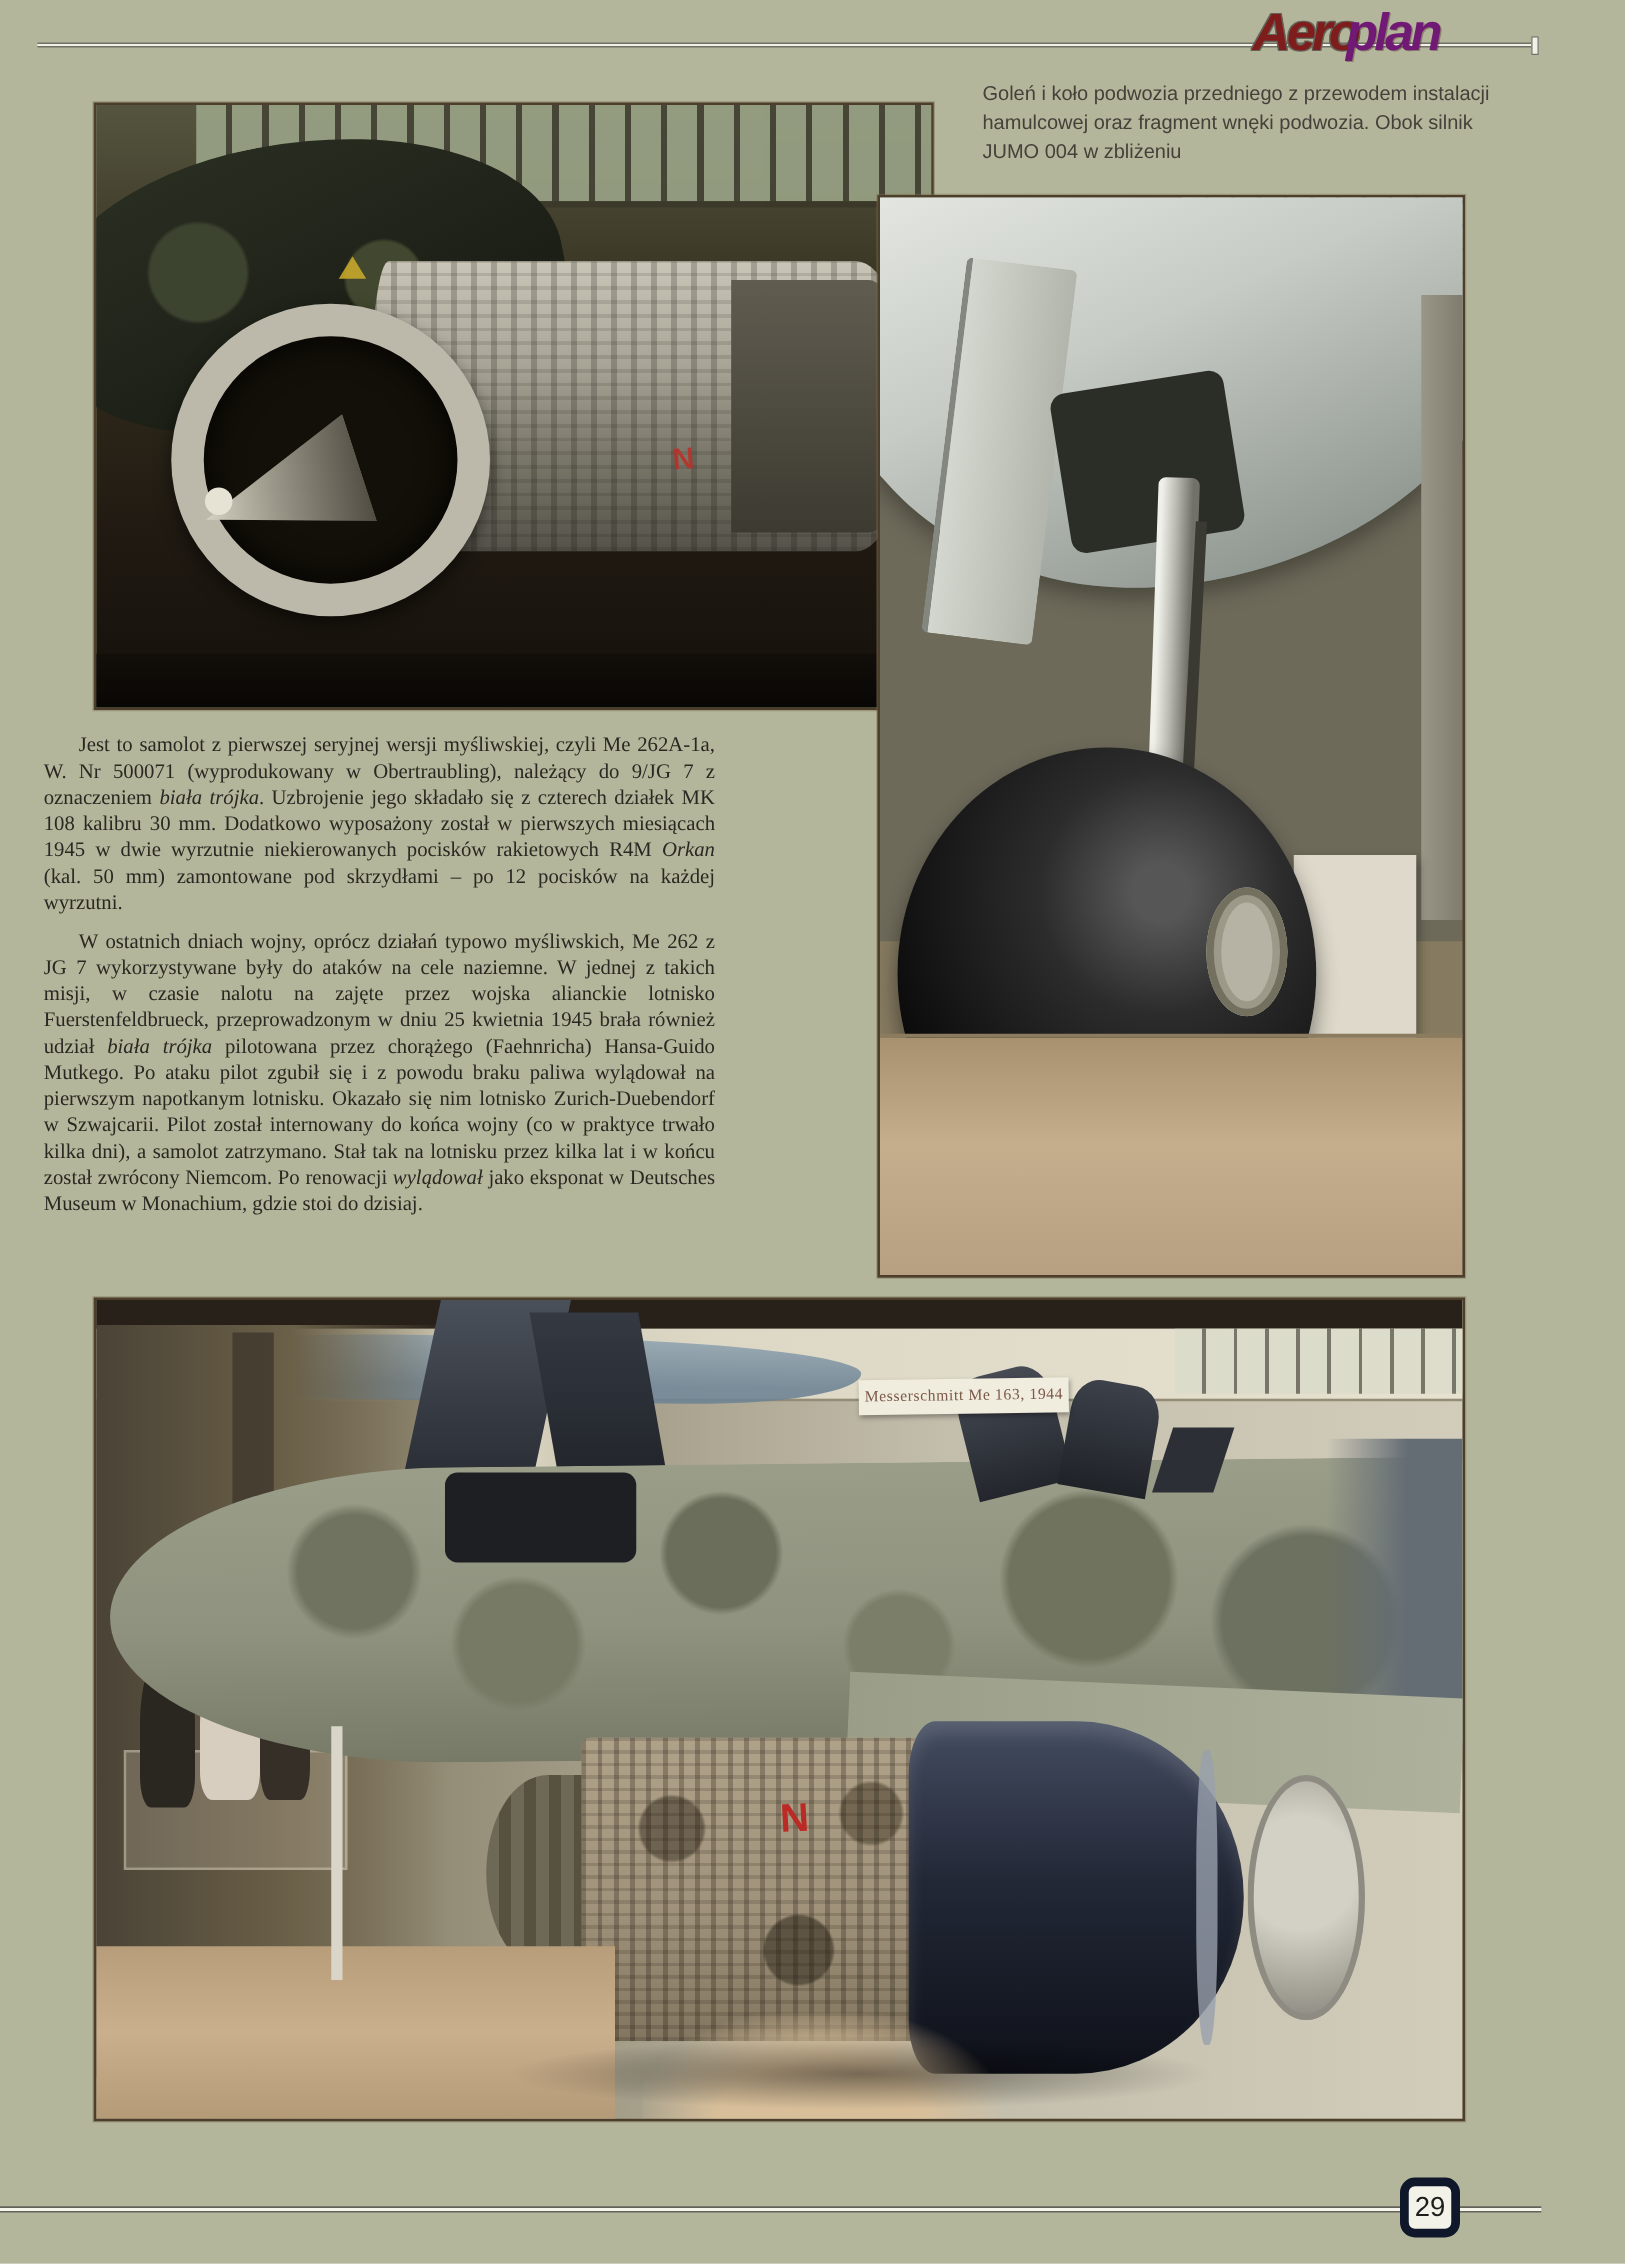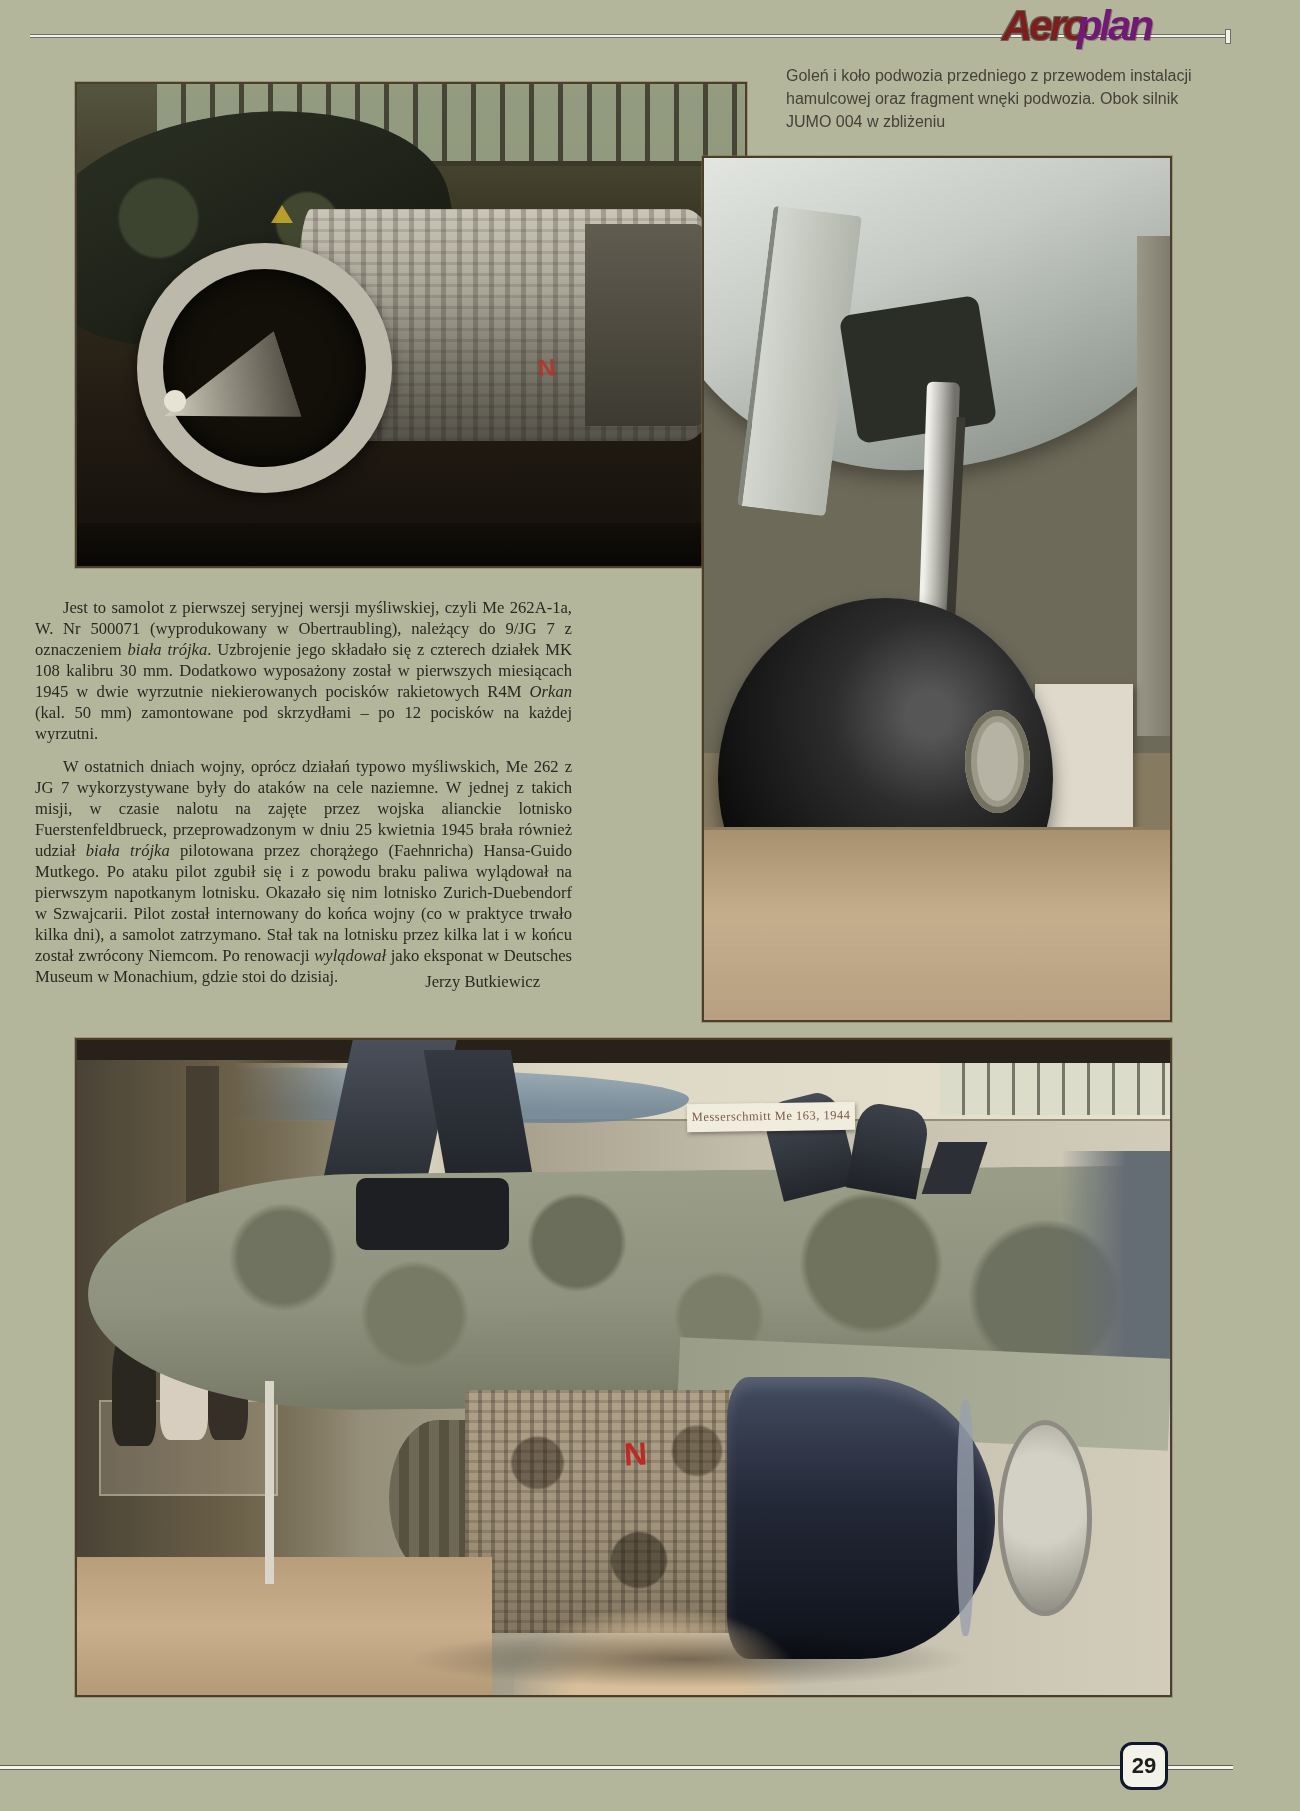--- a/index.html
+++ b/index.html
@@ -77,21 +77,21 @@
   .r-hub{left:56%;top:64%;width:14%;height:12%;border-radius:50%;background:#b6b2a4;
     box-shadow:inset 0 0 0 6px #74705f, inset 0 0 0 12px #9d9989;}
   .r-pedestal{left:71%;top:61%;width:21%;height:17%;background:#ded9ca;
     box-shadow:2px 4px 8px rgba(0,0,0,.35);}
   .r-floor{left:0;bottom:0;width:100%;height:22%;
     background:linear-gradient(180deg,#a8916f,#c4ae8c 45%,#b6a081);border-top:3px solid #8b7c5f;}
 
   
   .article{position:absolute;left:35px;top:585px;width:537px;color:#2a2822;
     font-size:16.6px;line-height:21px;text-align:justify;}
-  .article p{margin:12px 0 10px;text-indent:28px;font-family:Liberation Serif, serif;}
+  .article p{margin:0 0 10px;text-indent:28px;font-family:Liberation Serif, serif;}
   .author{position:absolute;left:35px;top:972px;width:505px;text-align:right;
     color:#2a2822;font-size:16.6px;}
 
   
   .cap{position:absolute;font-family:"Liberation Sans",sans-serif;color:#45413a;
     font-size:16px;line-height:23px;}
   .cap-top{left:786px;top:64px;width:408px;}
   .cap-bottom{left:38px;top:1688px;width:700px;}
 
   
@@ -171,23 +171,23 @@
   .b-floor-glow{left:40%;bottom:0;width:26%;height:13%;
     background:radial-gradient(ellipse at 50% 100%,#d8bf9a 0 40%,rgba(216,191,154,0) 75%);}
   .b-stanchion{left:17.2%;top:52%;width:.8%;height:31%;background:#d9d5c8;}
   .b-shadow{left:30%;bottom:1%;width:52%;height:9%;border-radius:50%;
     background:radial-gradient(ellipse,rgba(0,0,0,.45),rgba(0,0,0,0) 70%);}
 
   
   .bottom-rule{position:absolute;left:0;top:1765px;width:1233px;height:5px;z-index:1;
     background:linear-gradient(180deg,#62625a 0 1px,#f6f5ec 1px 4px,#62625a 4px 5px);}
   .page-num{position:absolute;left:1120px;top:1742px;width:48px;height:48px;z-index:2;
-    background:#f3f2e9;border:3px solid #0f172a;border-radius:12px;box-sizing:border-box;
+    background:#f3f2e9;border:7px solid #0f172a;border-radius:12px;box-sizing:border-box;
     display:flex;align-items:center;justify-content:center;
-    font-family:"Liberation Sans",sans-serif;font-weight:bold;font-size:22px;color:#1d1d1b;}
+    font-family:"Liberation Sans",sans-serif;font-weight:normal;font-size:22px;color:#1d1d1b;}
 </style>
 </head>
 <body>
 
 <div class="page">
 
   <div class="top-rule"></div>
   <div class="top-rule-tick"></div>
   <div class="logo">
     <span class="logo-aero">Aero</span><span class="logo-plan">plan</span>
@@ -221,21 +221,20 @@
     <div class="r-pedestal"></div>
     <div class="r-wheel"></div>
     <div class="r-hub"></div>
     <div class="r-floor"></div>
   </figure>
 
   <div class="article">
     <p><span>Jest to samolot z pierwszej seryjnej wersji myśliwskiej, czyli Me 262A-1a, W. Nr 500071 (wyprodukowany w Obertraubling), należący do 9/JG 7 z oznaczeniem </span><i>biała trójka</i><span>. Uzbrojenie jego składało się z czterech działek MK 108 kalibru 30 mm. Dodatkowo wyposażony został w pierwszych miesiącach 1945 w dwie wyrzutnie niekierowanych pocisków rakietowych R4M </span><i>Orkan</i><span> (kal. 50 mm) zamontowane pod skrzydłami – po 12 pocisków na każdej wyrzutni.</span></p>
     <p><span>W ostatnich dniach wojny, oprócz działań typowo myśliwskich, Me 262 z JG 7 wykorzystywane były do ataków na cele naziemne. W jednej z takich misji, w czasie nalotu na zajęte przez wojska alianckie lotnisko Fuerstenfeldbrueck, przeprowadzonym w dniu 25 kwietnia 1945 brała również udział </span><i>biała trójka</i><span> pilotowana przez chorążego (Faehnricha) Hansa-Guido Mutkego. Po ataku pilot zgubił się i z powodu braku paliwa wylądował na pierwszym napotkanym lotnisku. Okazało się nim lotnisko Zurich-Duebendorf w Szwajcarii. Pilot został internowany do końca wojny (co w praktyce trwało kilka dni), a samolot zatrzymano. Stał tak na lotnisku przez kilka lat i w końcu został zwrócony Niemcom. Po renowacji </span><i>wylądował</i><span> jako eksponat w Deutsches Museum w Monachium, gdzie stoi do dzisiaj.</span></p>
   </div>
-  <div class="author">Jerzy Butkiewicz</div>
 
   <figure class="photo ph-b">
     <div class="b-beam"></div>
     <div class="b-ceiling"></div>
     <div class="b-bluewing"></div>
     <div class="b-windows"></div>
     <div class="b-leftzone"></div>
     <div class="b-pillar-l"></div>
     <div class="b-case"></div>
     <div class="b-person1"></div>

